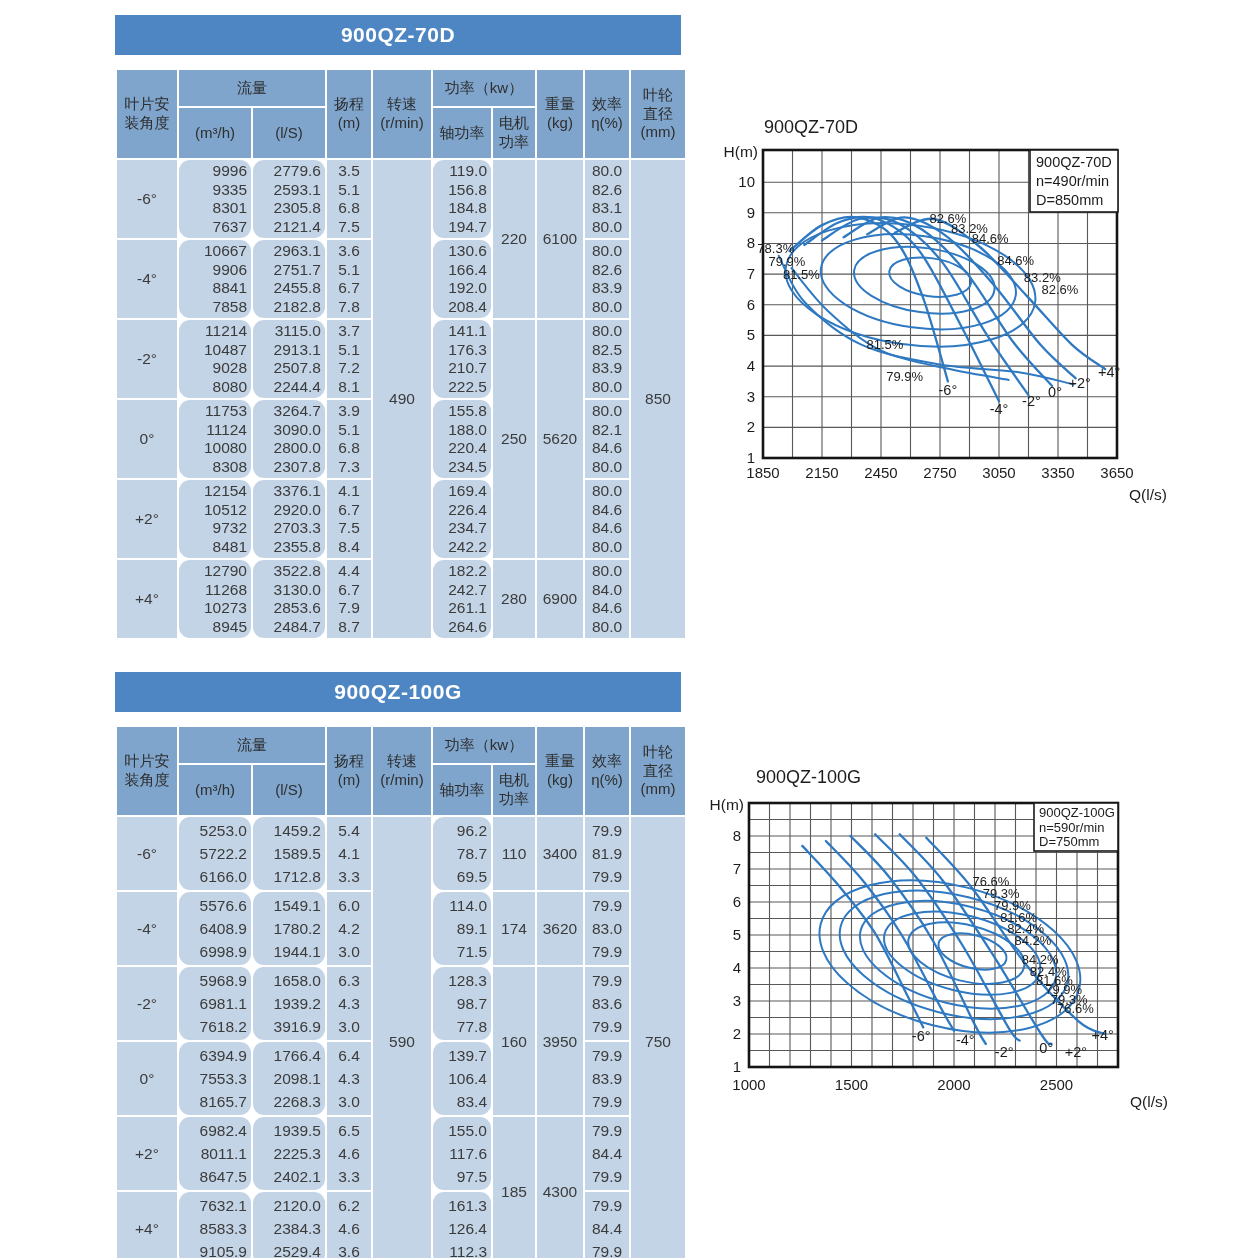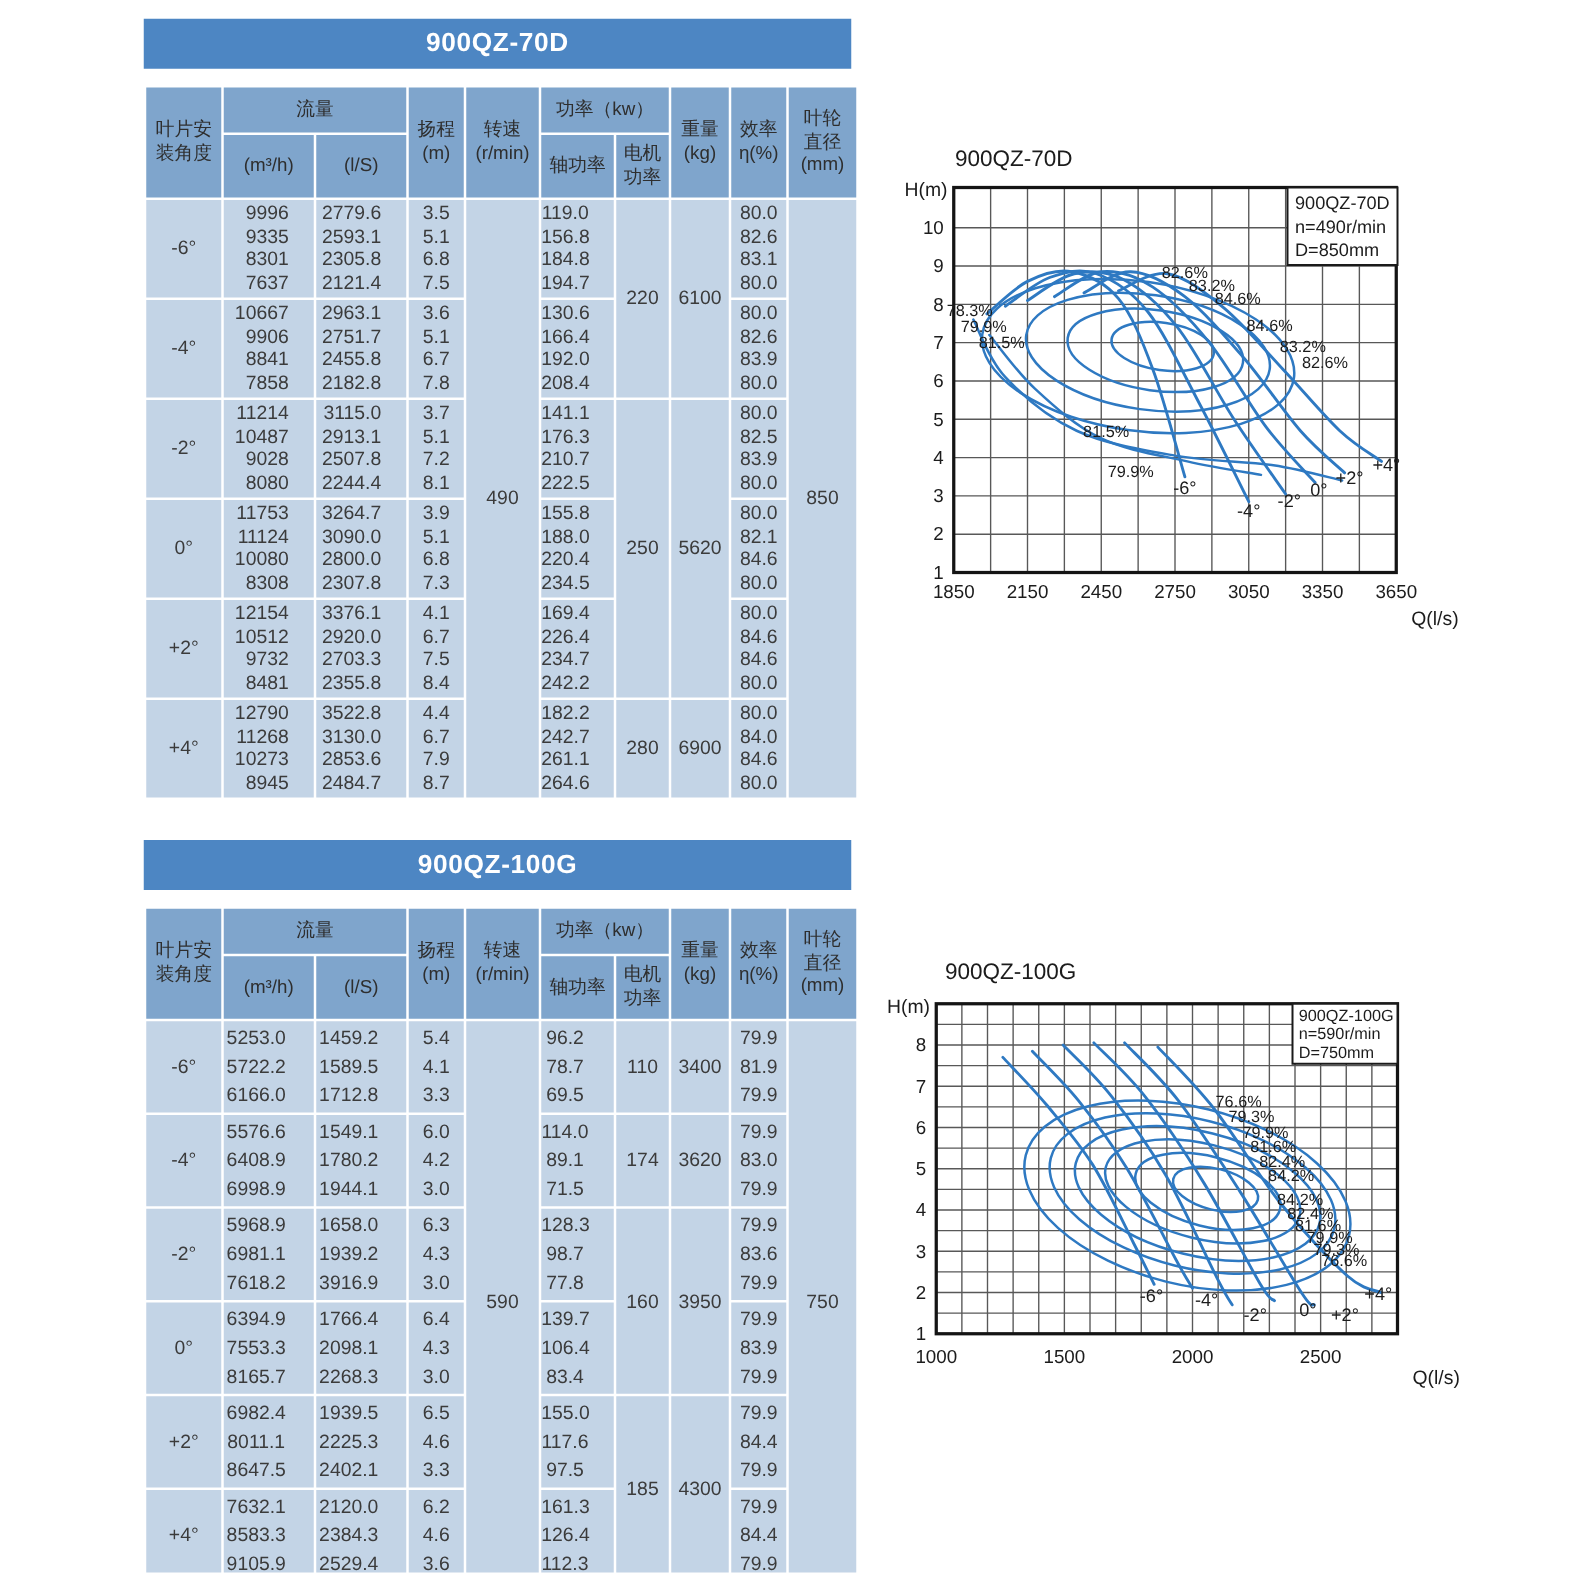--- a/index.html
+++ b/index.html
@@ -26,22 +26,22 @@
     background:var(--header-cell);font-weight:normal;font-size:15px;color:#2e2e2e;
     white-space:pre-line;text-align:center;vertical-align:middle;padding:1px 0;line-height:1.25;
   }
   table.ptable thead tr:first-child th{height:34px;}
   table.ptable thead tr:last-child th{height:48px;}
   table.ptable td{
     background:var(--data-cell);font-size:15.5px;color:#3b3b3b;text-align:center;
     vertical-align:middle;white-space:pre-line;padding:2px 0;
   }
   #table-block-0 td{line-height:18.5px;}
-  #table-block-1 td{line-height:23px;text-align:center;}
-  table.ptable td.num{text-align:right;padding-right:20px;}
+  #table-block-1 td{line-height:23px;}
+  table.ptable td.num{text-align:right;padding-right:4px;border-radius:11px;}
   .chart-block{position:absolute;}
   #chart-block-0{left:700px;top:100px;}
   #chart-block-1{left:700px;top:752px;}
   svg text{font-family:"Liberation Sans","DejaVu Sans",sans-serif;fill:#1c1c1c;}
 </style>
 </head>
 <body>
 
 <section class="table-block" id="table-block-0">
   <div class="title-bar">

